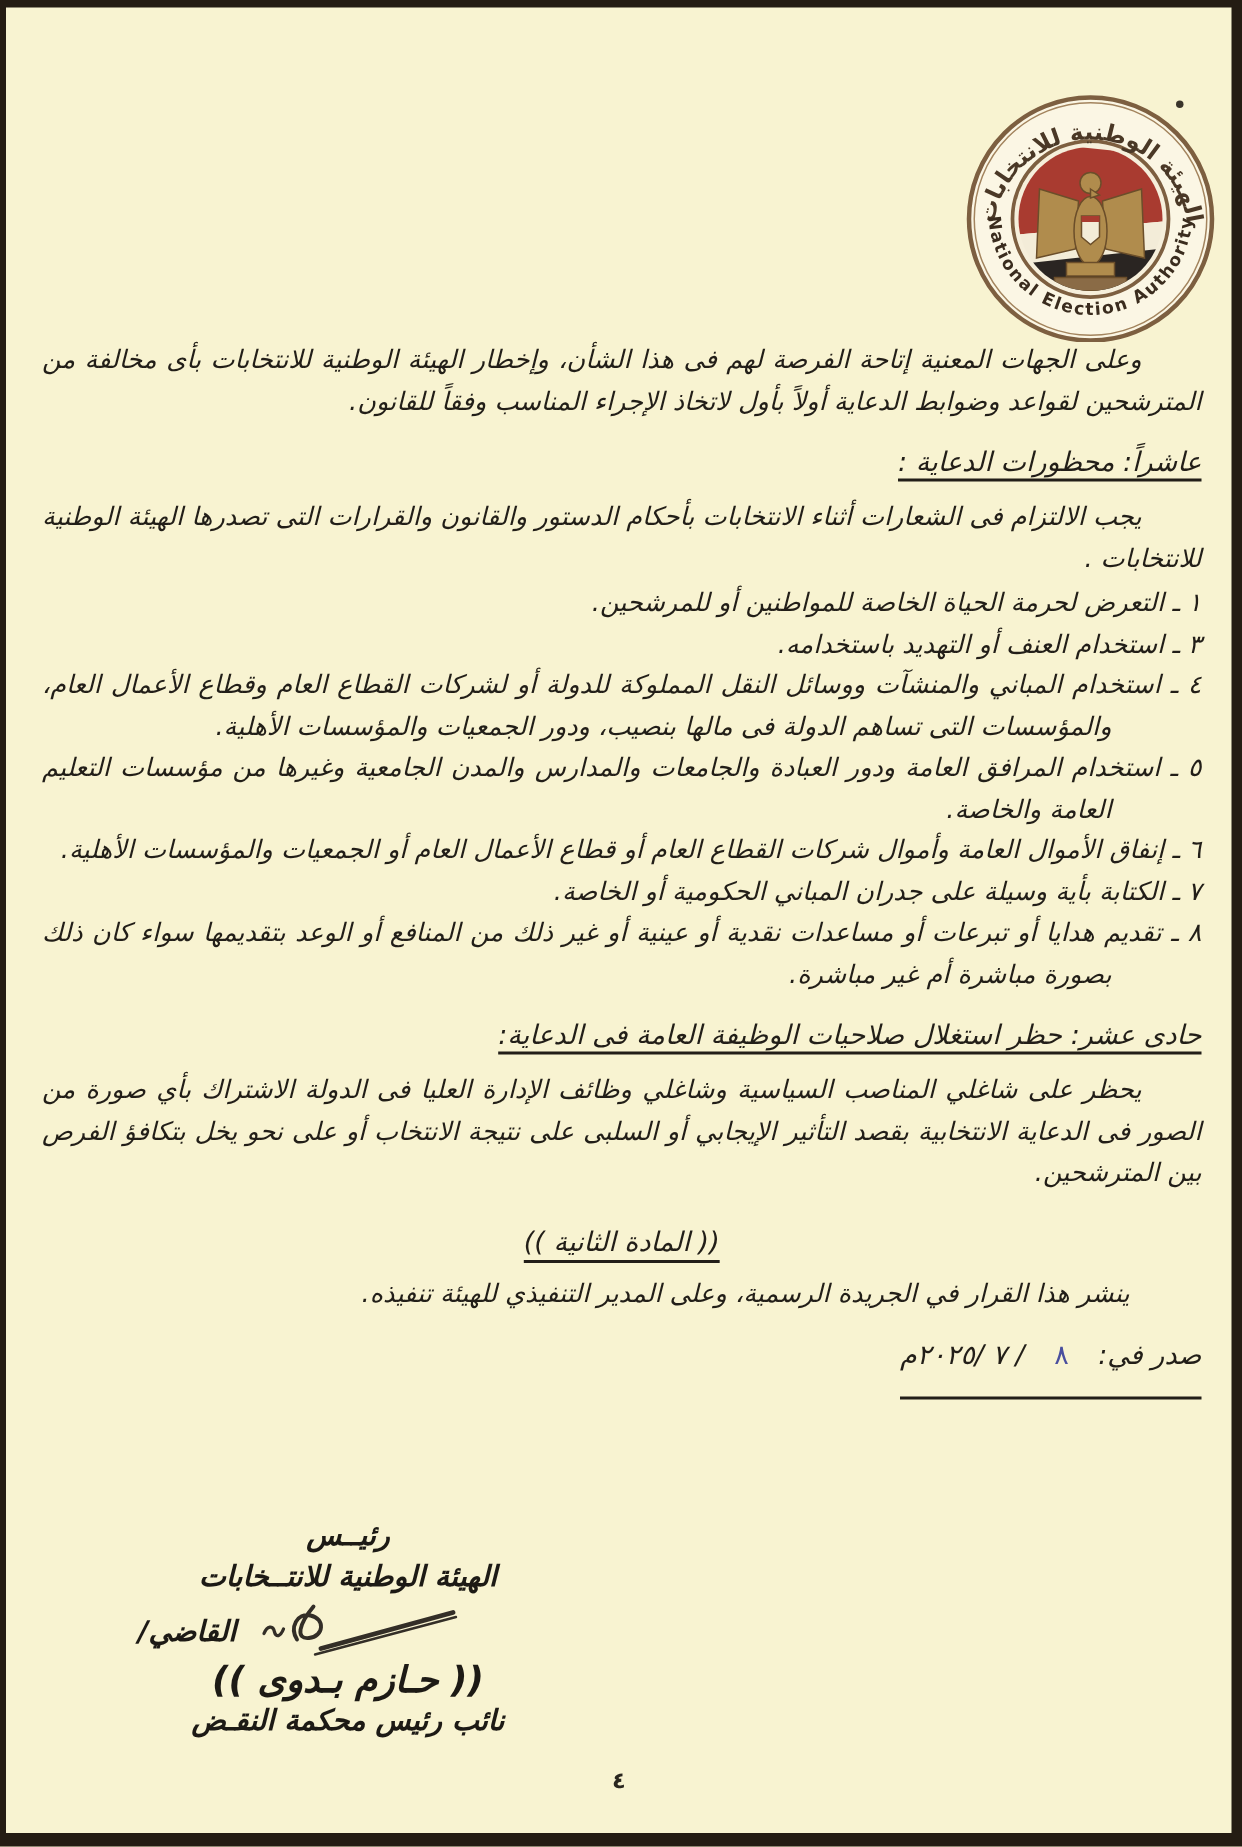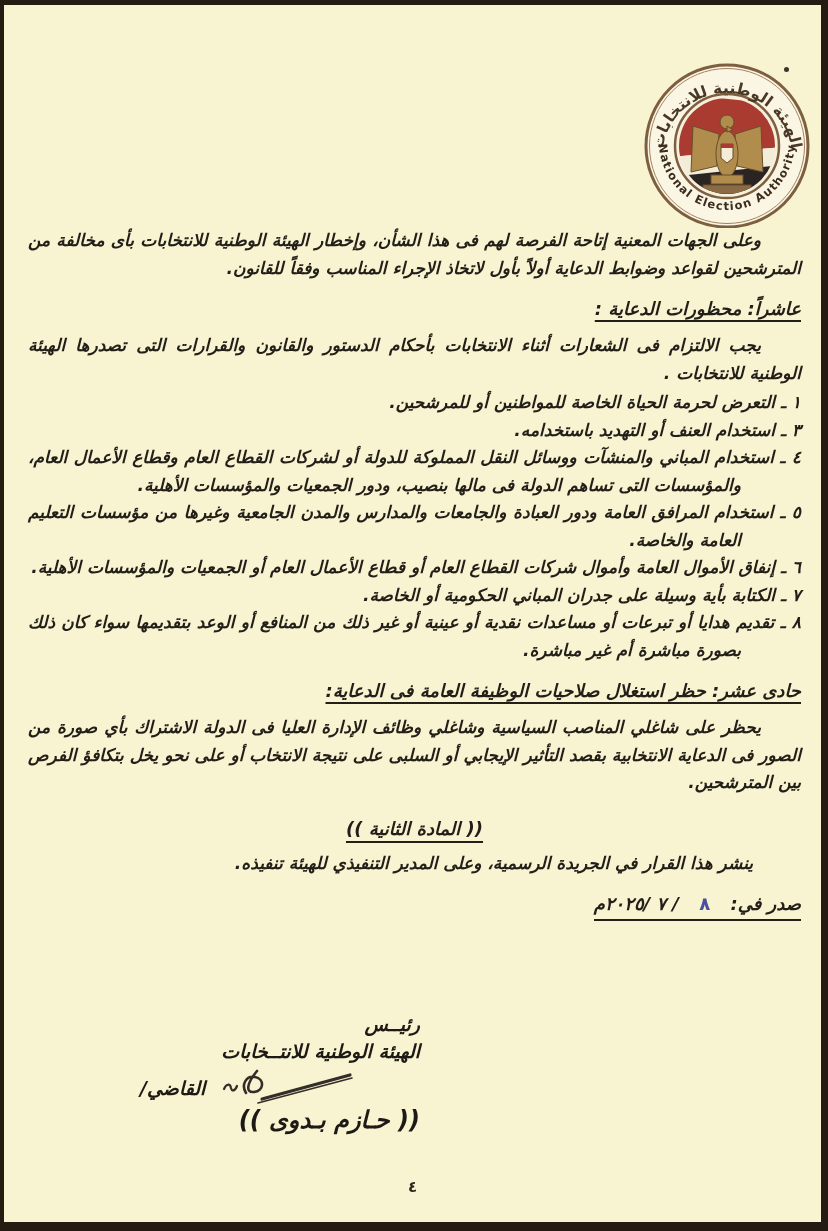--- a/index.html
+++ b/index.html
@@ -13,21 +13,21 @@
     background:#f8f3d1;
   }
   
   .seal{position:absolute;top:57px;right:8px;width:172px;height:166px;}
   .speck{position:absolute;top:62px;right:32px;width:5px;height:5px;border-radius:50%;background:#3a342a;}
   
   .doc{
     position:absolute;top:222px;left:24px;right:20px;
     direction:rtl;
     color:#221e18;
-    font-size:17px;line-height:27.5px;font-weight:700;font-style:italic;
+    font-size:17px;line-height:27.5px;font-weight:400;font-style:italic;
     text-align:justify;
   }
   .para{ text-indent:40px; margin:0 0 2px 0;}
   .heading{
     font-size:18px;line-height:26px;margin:14px 0 10px 0;
     text-decoration:underline;text-underline-offset:5px;text-decoration-thickness:2px;
     text-align:right;text-indent:0;
   }
   .list-intro{margin:0;text-indent:56px;text-align:right;}
   .list{margin:0;}
@@ -37,29 +37,29 @@
     text-align:center;font-size:18px;margin:18px 0 8px 0;text-indent:0;
   }
   .heading-center .inner{
     display:inline-block;text-decoration:underline;text-underline-offset:6px;text-decoration-thickness:2px;
   }
   .publish-line{text-indent:48px;margin:4px 0 0 0;text-align:right;}
   .issued{
     margin:12px 0 0 0;text-align:right;text-indent:0;
   }
   .issued .inner{
-    display:inline-block;border-bottom:2.5px solid #221e18;padding-bottom:2px;
+    display:inline-block;border-bottom:2.5px solid #221e18;padding-bottom:14px;
     font-size:18px;
   }
   .issued .day{color:#4a4f9e;padding:0 14px;font-style:normal;}
   
   .sig-block{
     position:absolute;top:1006px;left:88px;width:280px;
-    direction:rtl;color:#1d1a15;
-    font-weight:700;font-style:italic;font-size:19px;line-height:27px;margin-left:48px;
+    direction:rtl;color:#1d1a15;text-align:center;
+    font-weight:700;font-style:italic;font-size:19px;line-height:27px;
   }
   .sig-title1{letter-spacing:1px;}
   .sig-judge-row{position:relative;height:40px;margin-top:2px;}
   .sig-judge-label{position:absolute;left:0;top:8px;font-size:19px;}
   .sig-scribble{position:absolute;left:78px;top:-4px;}
   .sig-name{font-size:24px;margin-top:0;}
   .sig-position{font-size:19px;}
   .page-number{
     position:absolute;bottom:26px;left:0;right:0;text-align:center;
     color:#2a261f;font-size:15px;font-weight:700;
@@ -171,16 +171,17 @@
           <g fill="none" stroke="#332e27" stroke-linecap="round">
             <path d="M6,26 c2,-5 6,-6 7,-1 c1,4 4,3 6,-2" stroke-width="2.2"></path>
             <path d="M28,30 c-5,-8 0,-18 9,-16 c10,2 9,14 -1,15 c-9,1 -7,-9 3,-21" stroke-width="2.6"></path>
             <path d="M44,36 L132,12" stroke-width="3.2"></path>
             <path d="M40,40 L134,15" stroke-width="1.6"></path>
           </g>
         </svg>
       </span>
     </div>
     <div class="sig-name">(( حـازم بـدوى ))</div>
+    <div class="sig-position">نائب رئيس محكمة النقـض</div>
   </div>
 
   <div class="page-number">٤</div>
 </div>
 
 </body></html>

